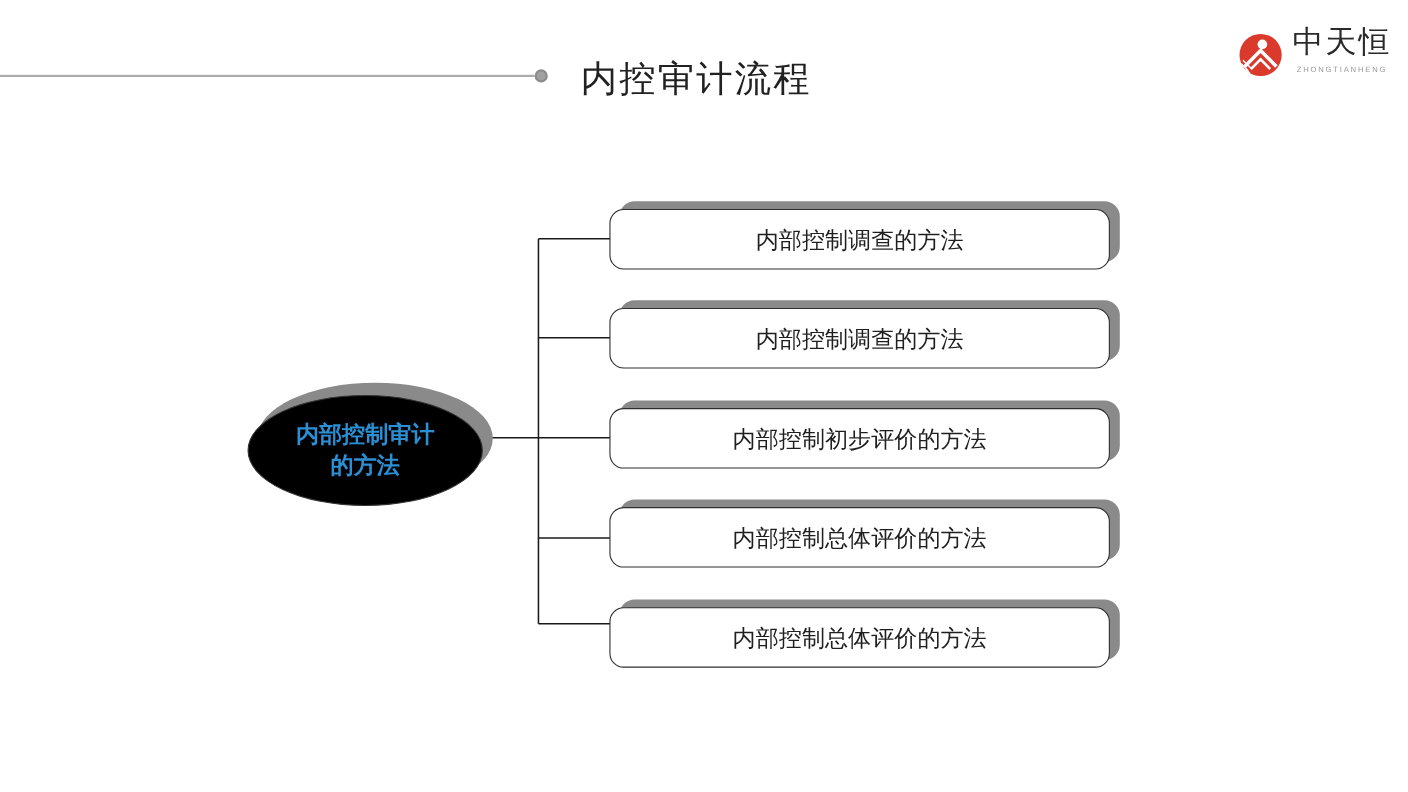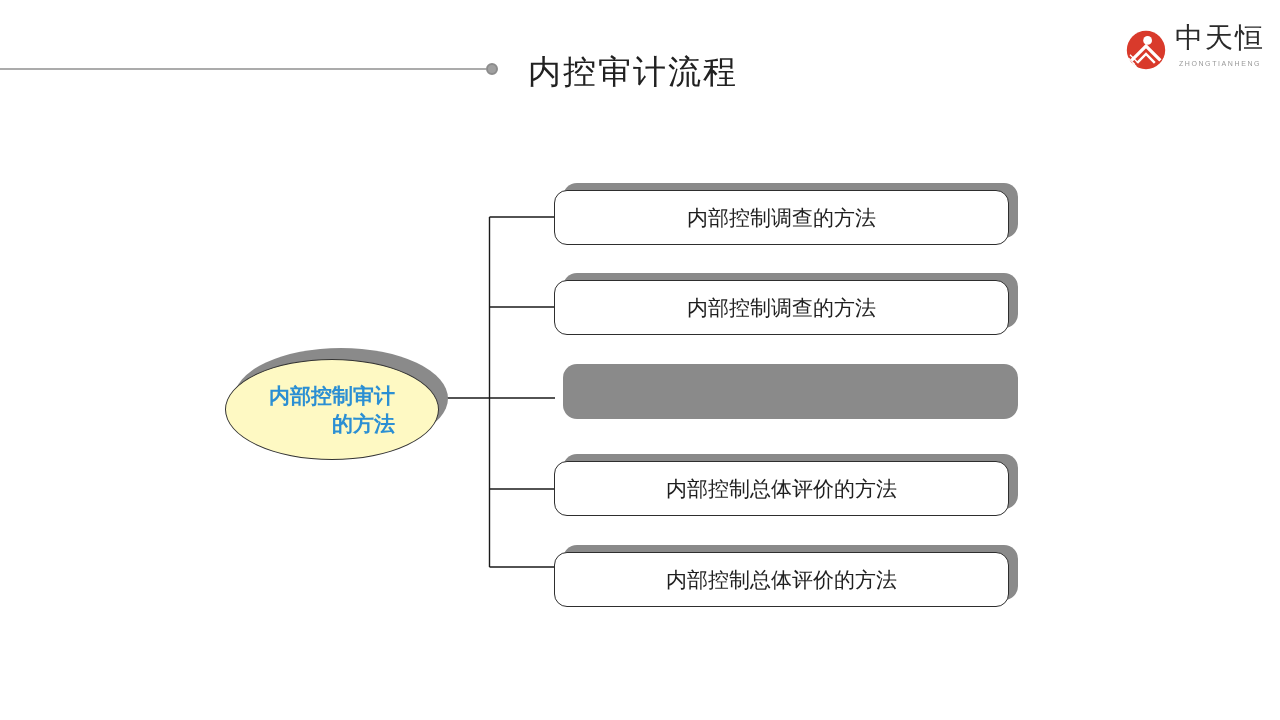--- a/index.html
+++ b/index.html
@@ -46,22 +46,22 @@
 
   
   .connectors{position:absolute;left:0;top:0;width:1280px;height:720px;z-index:1;}
 
   .node-root-shadow{
     position:absolute;left:234px;top:348px;width:214px;height:101px;
     border-radius:50%;background:var(--shadow-gray,#8A8A8A);z-index:2;
   }
   .node-root{
     position:absolute;left:225px;top:359px;width:214px;height:101px;
-    border-radius:50%;background:#fef9c3;border:1.6px solid #333333;
-    display:flex;align-items:center;justify-content:center;text-align:right;z-index:3;
+    border-radius:50%;background:#000000;border:1.6px solid #333333;
+    display:flex;align-items:center;justify-content:center;text-align:center;z-index:3;
   }
   .node-root-label{
     font-size:21px;font-weight:bold;color:var(--accent-blue,#2B8FD3);
     line-height:1.3;white-space:pre-line;
   }
 
   .branch-shadow{
     position:absolute;width:455px;height:55px;border-radius:14px;
     background:var(--shadow-gray,#8A8A8A);z-index:2;
   }
@@ -123,20 +123,23 @@
   <div class="branch-box b1">
     <span class="branch-label">内部控制调查的方法</span>
   </div>
 
   <div class="branch-shadow s2"></div>
   <div class="branch-box b2">
     <span class="branch-label">内部控制调查的方法</span>
   </div>
 
   <div class="branch-shadow s3"></div>
+  <div class="branch-box b3">
+    <span class="branch-label">内部控制初步评价的方法</span>
+  </div>
 
   <div class="branch-shadow s4"></div>
   <div class="branch-box b4">
     <span class="branch-label">内部控制总体评价的方法</span>
   </div>
 
   <div class="branch-shadow s5"></div>
   <div class="branch-box b5">
     <span class="branch-label">内部控制总体评价的方法</span>
   </div>

